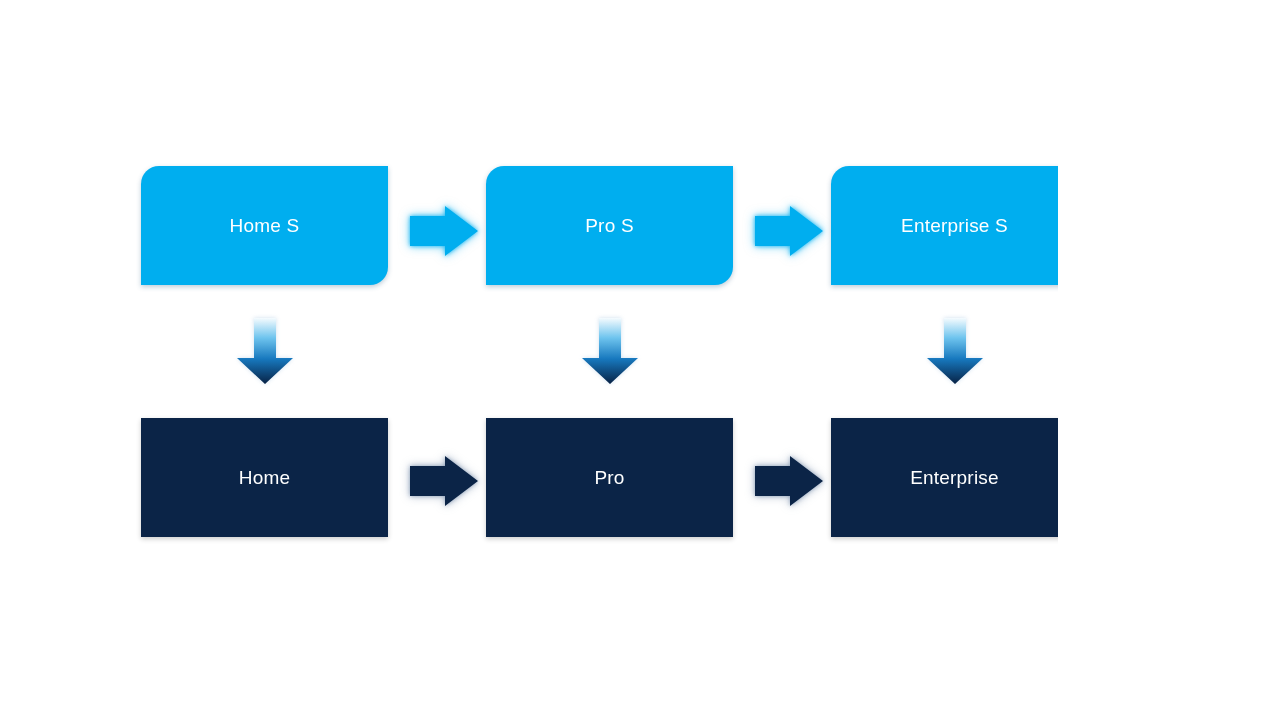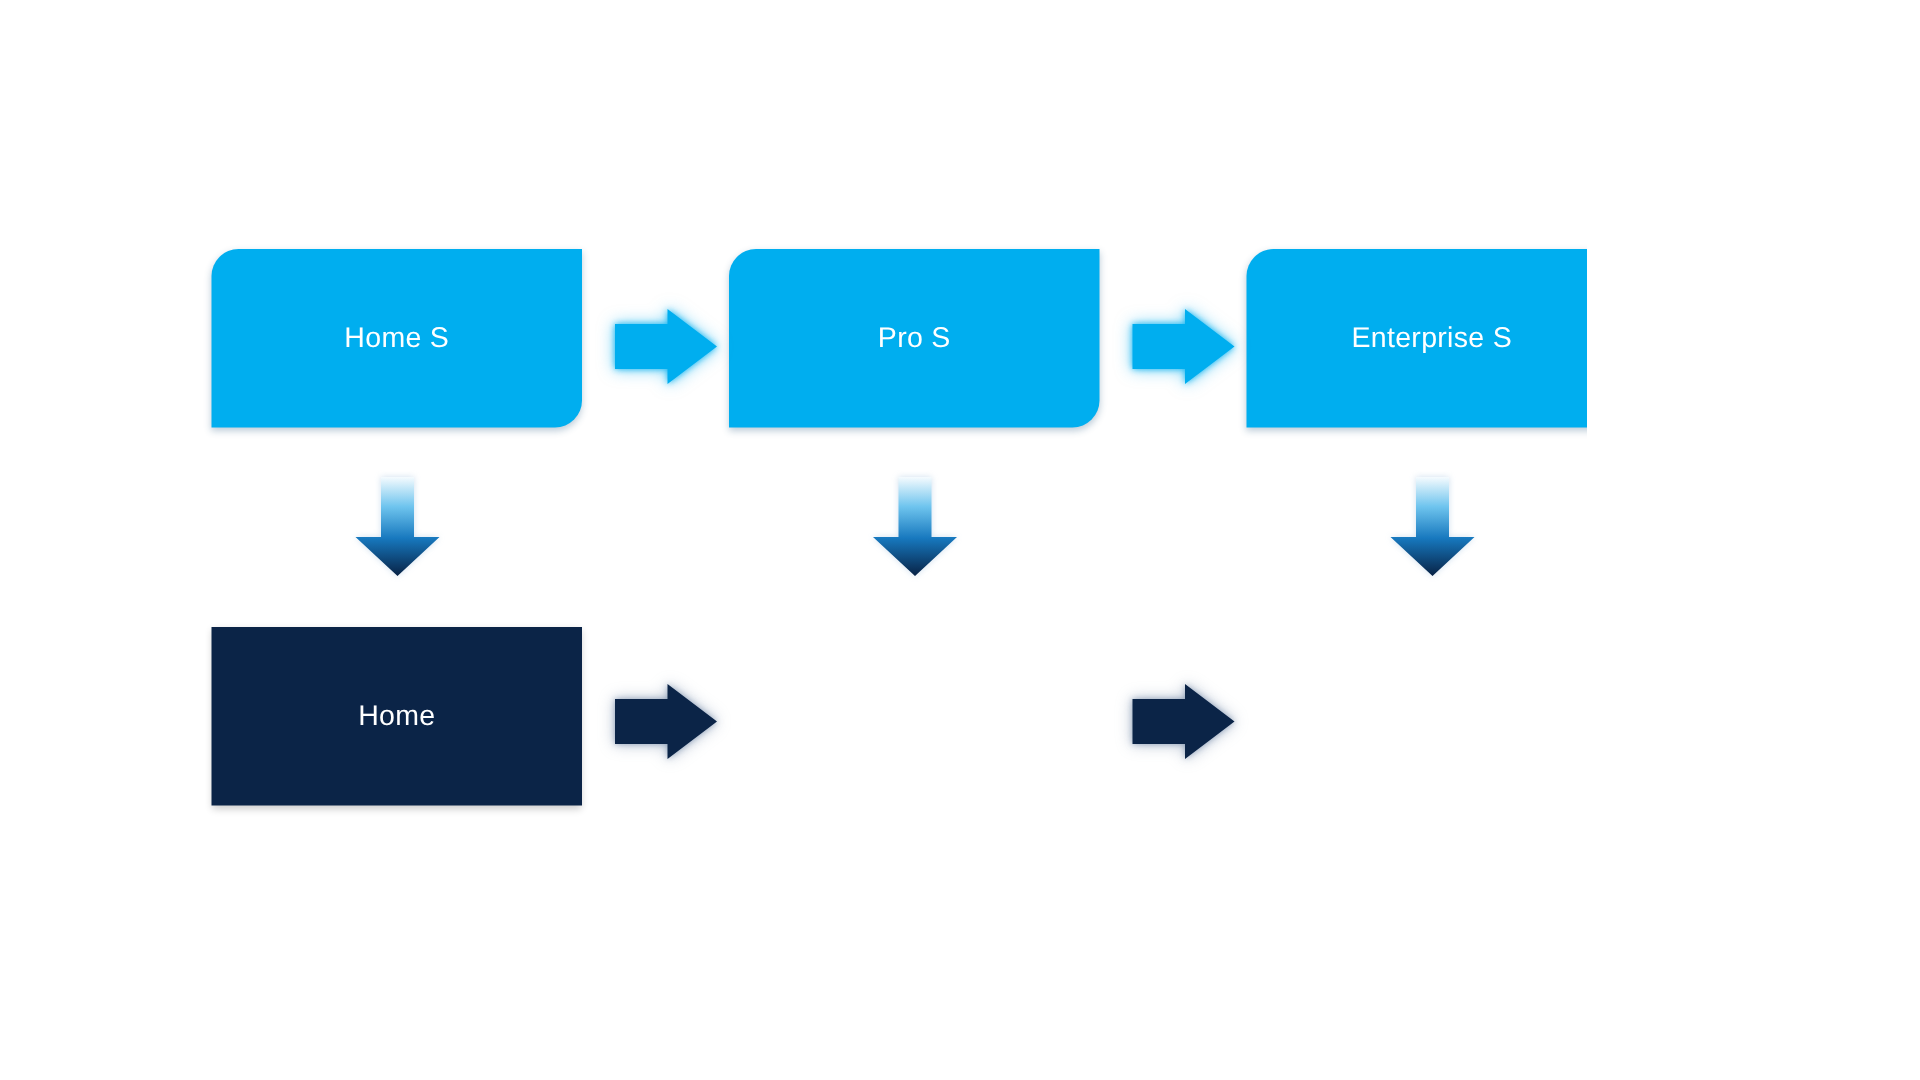--- a/index.html
+++ b/index.html
@@ -137,20 +137,26 @@
   </div>
   <div class="v-arrow vcol2">
     <svg viewBox="0 0 56 66">
       <polygon points="17,0 39,0 39,40 56,40 28,66 0,40 17,40" fill="url(#downGrad)"></polygon>
     </svg>
   </div>
 
   <div class="box bottom-style row-bottom col0">
     <span class="box-label">Home</span>
   </div>
+  <div class="box bottom-style row-bottom col1">
+    <span class="box-label">Pro</span>
+  </div>
+  <div class="box bottom-style row-bottom col2">
+    <span class="box-label">Enterprise</span>
+  </div>
 
   <div class="h-arrow dark h-bottom gap0">
     <svg viewBox="0 0 68 50">
       <polygon points="0,10 35,10 35,0 68,25 35,50 35,40 0,40"></polygon>
     </svg>
   </div>
   <div class="h-arrow dark h-bottom gap1">
     <svg viewBox="0 0 68 50">
       <polygon points="0,10 35,10 35,0 68,25 35,50 35,40 0,40"></polygon>
     </svg>

